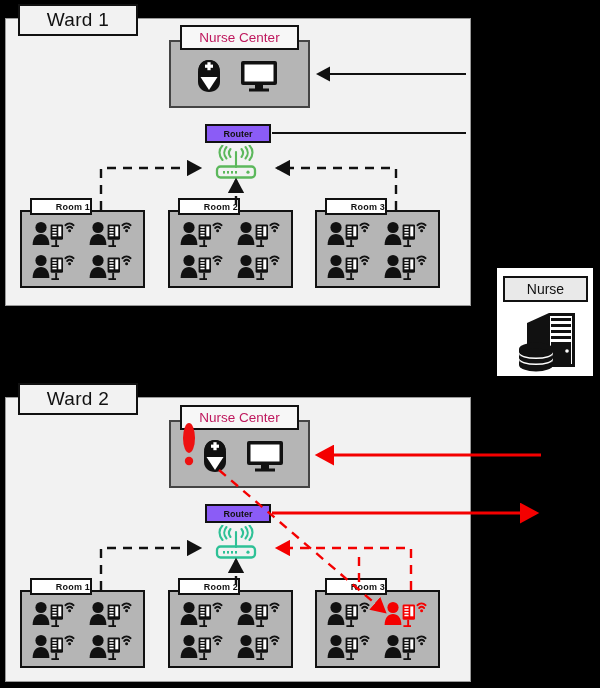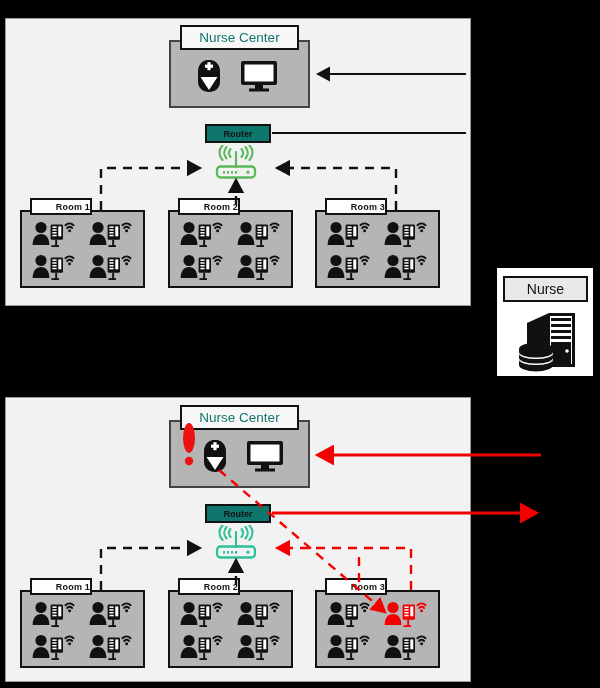--- a/index.html
+++ b/index.html
@@ -34,21 +34,21 @@
   .nurse-center {
     position: absolute;
     background: #b5b5b5;
     border: 2px solid #444;
   }
   .nc-title {
     position: absolute;
     background: #f7f7f7;
     border: 2px solid #111;
     display: flex; align-items: center; justify-content: center;
-    font-size: 13.5px; color: #0f766e;
+    font-size: 13.5px; color: #be185d;
     white-space: nowrap;
   }
   .nc-icons {
     position: absolute;
     display: flex; align-items: center;
     gap: 14px;
   }
 
   
   .room {
@@ -69,21 +69,21 @@
     position: absolute;
     display: grid;
     grid-template-columns: 1fr 1fr;
     grid-template-rows: 1fr 1fr;
     place-items: center;
   }
 
   
   .router-label {
     position: absolute;
-    background: #0f766e;
+    background: #8b5cf6;
     border: 2px solid #111;
     display: flex; align-items: center; justify-content: center;
     font-size: 9px; font-weight: bold; color: #111;
     white-space: nowrap;
   }
   .router-icon { position: absolute; }
 
   
   .server-box {
     position: absolute;
@@ -105,20 +105,23 @@
   }
   .alert-icon { position: absolute; }
 </style>
 </head>
 <body>
 
 <div id="canvas">
 
   <div class="ward-panel" style="left:5px; top:18px; width:466px; height:288px;"></div>
 
+  <div class="ward-label" style="left:18px; top:4px; width:120px; height:32px;">
+    <span>Ward 1</span>
+  </div>
 
   <div class="nurse-center" style="left:169px; top:40px; width:141px; height:68px;"></div>
   <div class="nc-title" style="left:180px; top:25px; width:119px; height:25px;">
     <span>Nurse Center</span>
   </div>
   <div class="nc-icons" style="left:192px; top:58px;">
 
     <span>
       <svg width="34" height="36" viewBox="0 0 34 36">
         <path d="M17 2 C10 2 6 7 6 14 L6 24 C6 30 11 34 17 34 C23 34 28 30 28 24 L28 14 C28 7 24 2 17 2 Z" fill="#111"></path>
@@ -468,20 +471,23 @@
   <g fill="none" stroke="#111111" stroke-width="1.9" stroke-linecap="round">
     <path d="M33.4 6.2 C35.8 4.0 39.2 4.0 41.6 6.2"></path>
     <path d="M35.2 9.0 C36.7 7.6 38.6 7.6 40.1 9.0"></path>
   </g>
   <circle cx="37.6" cy="11.8" r="1.5" fill="#111111"></circle>
 </svg></span>
   </div>
 
   <div class="ward-panel" style="left:5px; top:397px; width:466px; height:285px;"></div>
 
+  <div class="ward-label" style="left:18px; top:383px; width:120px; height:32px;">
+    <span>Ward 2</span>
+  </div>
 
   <div class="nurse-center" style="left:169px; top:420px; width:141px; height:68px;"></div>
   <div class="nc-title" style="left:180px; top:405px; width:119px; height:25px;">
     <span>Nurse Center</span>
   </div>
   <div class="alert-icon" style="left:181px; top:422px;">
     <svg width="16" height="46" viewBox="0 0 16 46">
       <ellipse cx="8" cy="16" rx="6" ry="15" fill="#ee1111"></ellipse>
       <circle cx="8" cy="39" r="4.2" fill="#ee1111"></circle>
     </svg>

